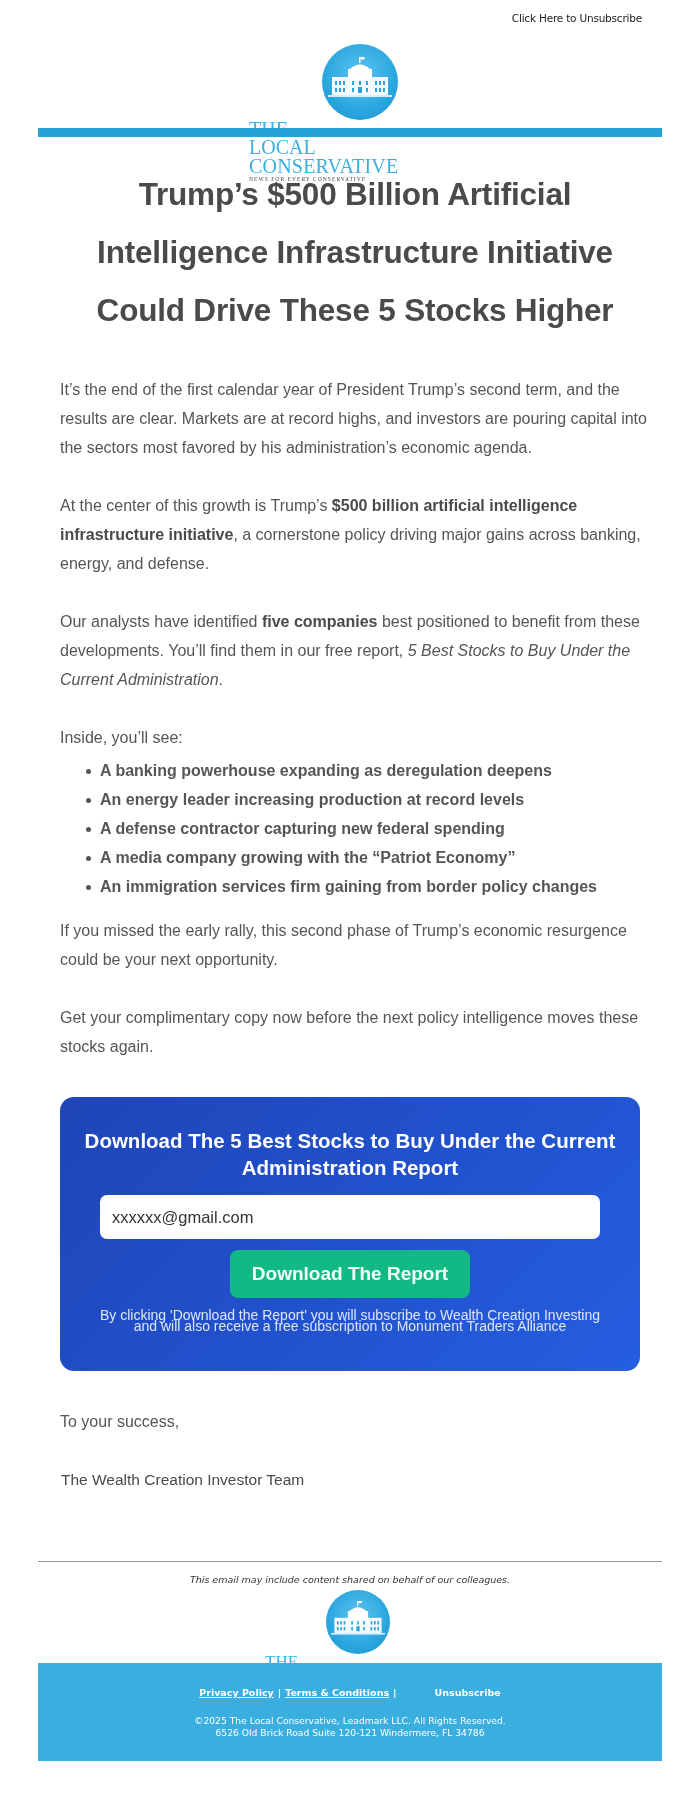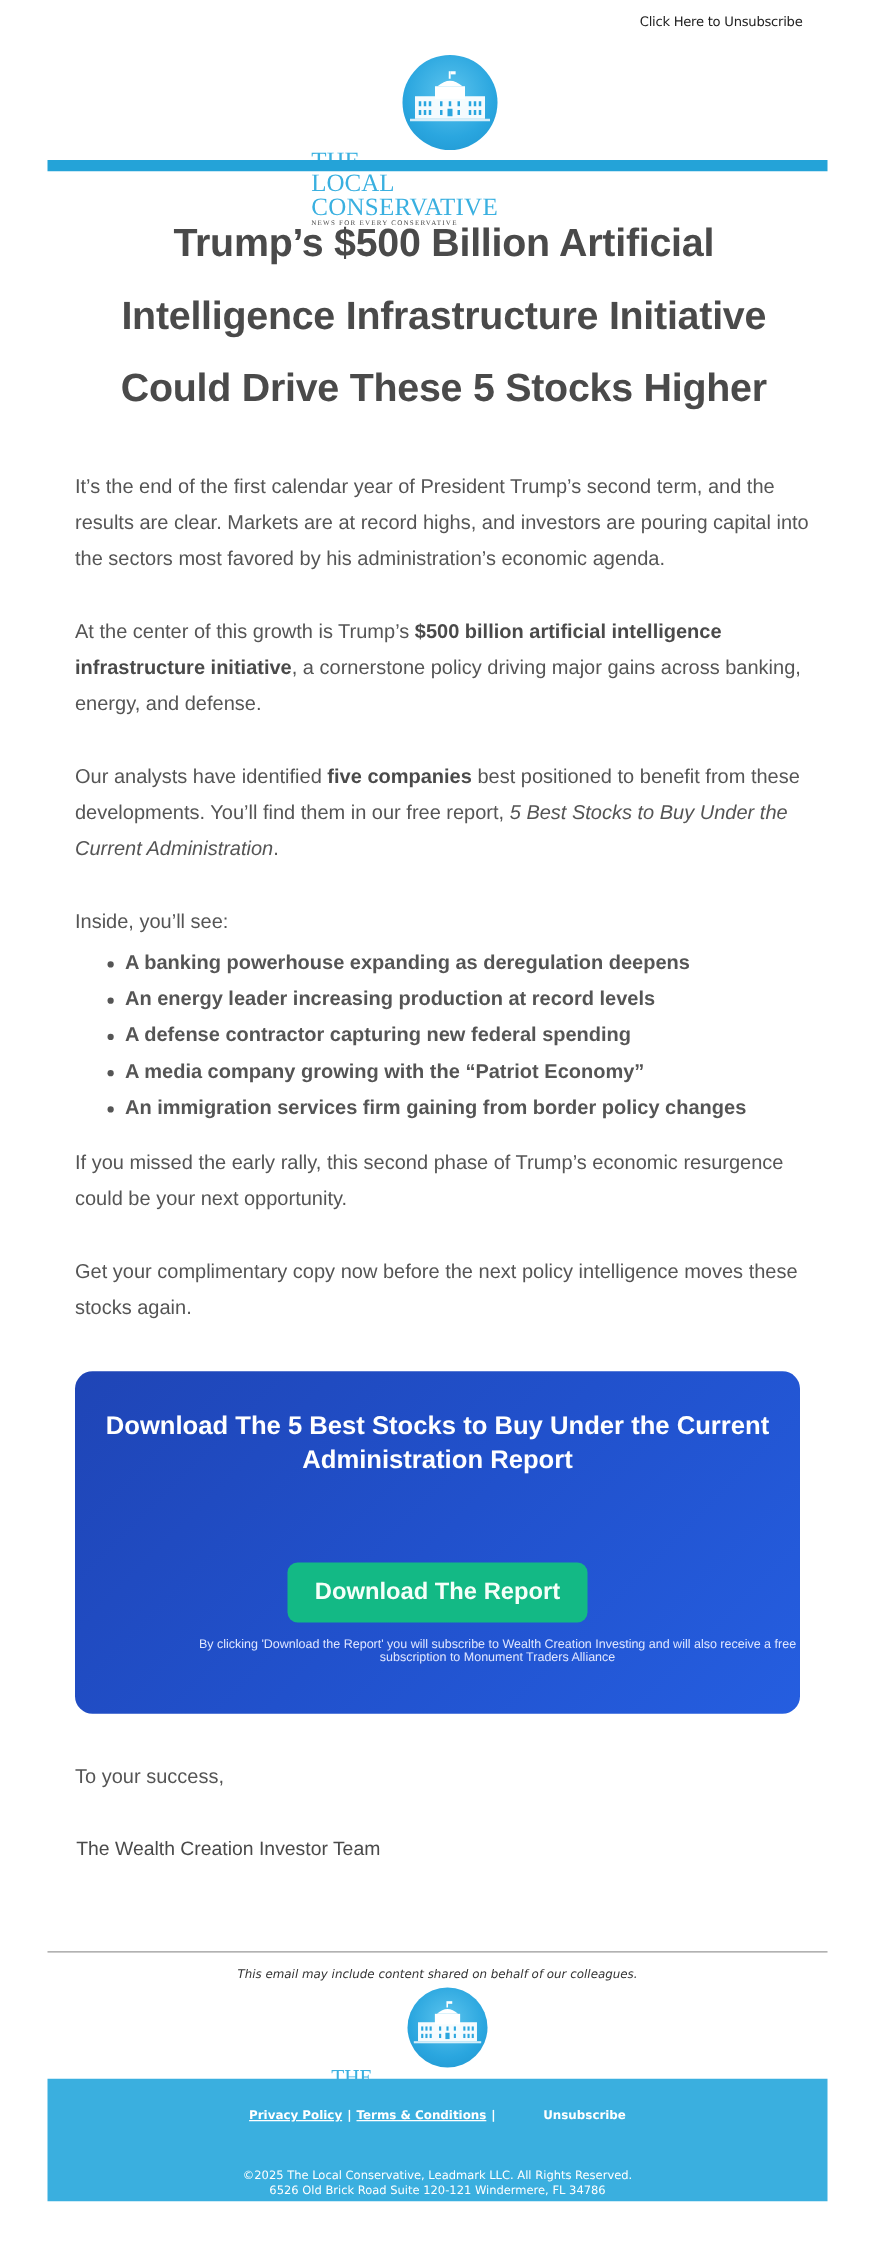--- a/index.html
+++ b/index.html
@@ -30,39 +30,39 @@
   p.body b { color: #4a4a4a; }
 
   ul.bullets { list-style: none; }
   ul.bullets li { font-size: 16px; line-height: 29px; color: #555; position: relative; padding-left: 40px; }
   ul.bullets li::before { content: ""; position: absolute; left: 26px; top: 13px; width: 5px; height: 5px; border-radius: 50%; background: #555; }
 
   .cta-card { position: absolute; top: 1097px; left: 60px; width: 580px; height: 274px; border-radius: 14px; background: linear-gradient(135deg, #1f45b6 0%, #2151cc 50%, #255ee0 100%); text-align: center; }
   .cta-title { position: absolute; top: 30px; left: 0; width: 100%; padding: 0 20px; font-weight: bold; font-size: 20.5px; line-height: 27px; color: #fff; }
   .cta-input { position: absolute; top: 98px; left: 40px; width: 500px; height: 44px; border: none; border-radius: 7px; background: #fff; font-family: "Liberation Sans", sans-serif; font-size: 16.5px; color: #333; padding: 0 12px; outline: none; }
   .cta-button { position: absolute; top: 153px; left: 170px; width: 240px; height: 48px; border: none; border-radius: 8px; background: #13b985; color: #f5fff9; font-family: "Liberation Sans", sans-serif; font-weight: bold; font-size: 19px; cursor: pointer; }
-  .cta-disclaimer { position: absolute; top: 213px; left: 30px; width: 520px; font-size: 10px; line-height: 11px; color: #dfe6ff; margin-left: 48px; }
+  .cta-disclaimer { position: absolute; top: 213px; left: 30px; width: 520px; font-size: 14px; line-height: 11px; color: #dfe6ff; }
 
   .signoff { position: absolute; top: 1413px; left: 60px; font-size: 16px; color: #555; }
   .signature { position: absolute; top: 1471px; left: 61px; font-size: 15.5px; font-weight: normal; color: #4a4a4a; }
 
   .footer-rule { position: absolute; top: 1561px; left: 38px; width: 624px; height: 1px; background: #999; }
   .footer-note { position: absolute; top: 1574px; left: 0; width: 700px; text-align: center; font-family: "DejaVu Sans", sans-serif; font-style: italic; font-size: 9.5px; color: #333; }
 
   .logo-bottom { top: 1590px; left: 259px; }
   .logo-bottom .seal { width: 64px; height: 64px; }
   .logo-bottom .wordmark .w1, .logo-bottom .wordmark .w2, .logo-bottom .wordmark .w3 { font-size: 17px; }
   .logo-bottom .wordmark .tag { font-size: 4.8px; }
 
   .footer-band { position: absolute; top: 1663px; left: 38px; width: 624px; height: 98px; background: #3aafdf; text-align: center; font-family: "DejaVu Sans", sans-serif; color: #fff; }
   .footer-links { position: absolute; top: 24px; left: 0; width: 100%; font-size: 9.5px; font-weight: bold; }
   .footer-links a { color: #fff; text-decoration: underline; }
   .footer-links a.plain { text-decoration: none; padding-left: 34px; }
   .footer-links .sep { margin: 0 4px; }
-  .footer-copy { position: absolute; top: 52px; left: 0; width: 100%; font-size: 9.2px; line-height: 11.5px; margin-top: 20px; }
+  .footer-copy { position: absolute; top: 52px; left: 0; width: 100%; font-size: 9.2px; line-height: 11.5px; }
 </style>
 </head>
 <body>
 
 <a class="unsub-top" href="#">Click Here to Unsubscribe</a>
 
 <div class="logo logo-top">
   <div class="seal">
     <svg width="76" height="76" viewBox="0 0 76 76">
       <rect x="10" y="33" width="56" height="18" fill="#ffffff" opacity="0.95"></rect>
@@ -124,20 +124,21 @@
     <li>An immigration services firm gaining from border policy changes</li>
   </ul>
 
   <p class="body" style="margin-top:15px;">If you missed the early rally, this second phase of Trump’s economic resurgence could be your next opportunity.</p>
 
   <p class="body" style="margin-top:29px;">Get your complimentary copy now before the next policy intelligence moves these stocks again.</p>
 </div>
 
 <div class="cta-card">
   <div class="cta-title">Download The 5 Best Stocks to Buy Under the Current Administration Report</div>
+  <input class="cta-input" type="email" value="xxxxxx@gmail.com" style="">
   <button class="cta-button">Download The Report</button>
   <div class="cta-disclaimer">By clicking 'Download the Report' you will subscribe to Wealth Creation Investing and will also receive a free subscription to Monument Traders Alliance</div>
 </div>
 
 <div class="signoff">To your success,</div>
 <div class="signature">The Wealth Creation Investor Team</div>
 
 <div class="footer-rule"></div>
 <div class="footer-note">This email may include content shared on behalf of our colleagues.</div>
 

